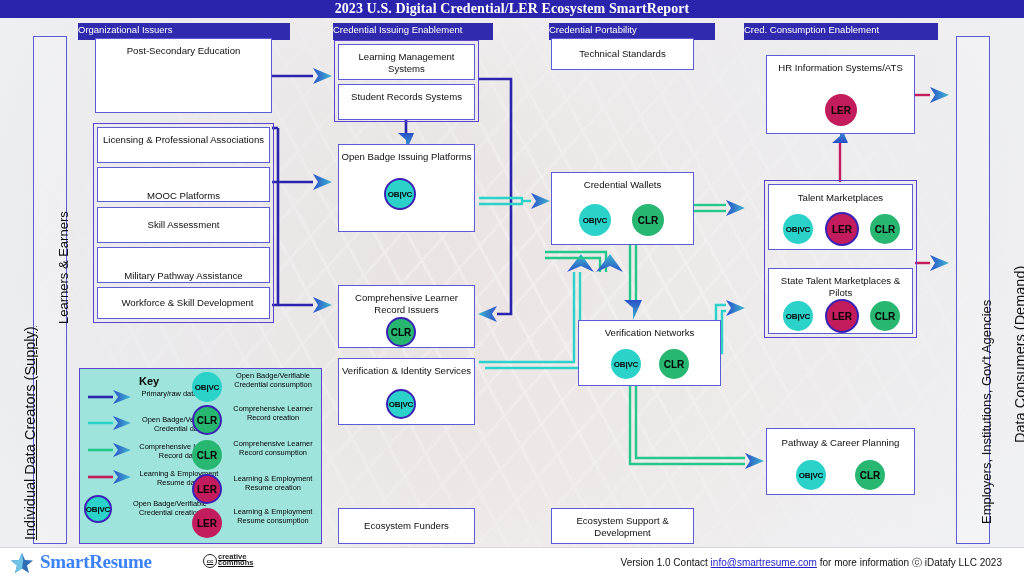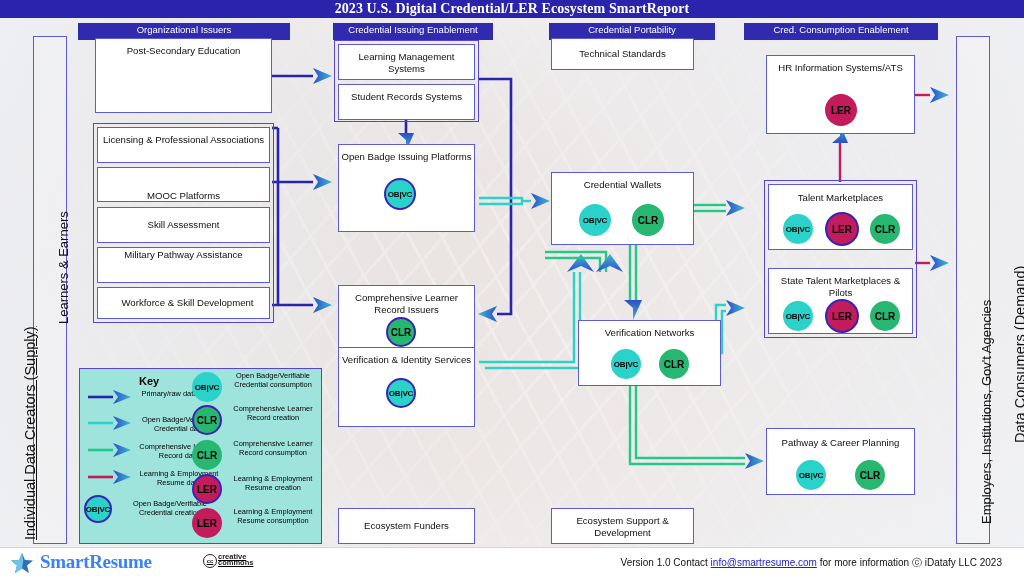--- a/index.html
+++ b/index.html
@@ -28,21 +28,21 @@
   }
   .bg-wash{position:absolute;inset:0;background:linear-gradient(90deg,rgba(240,242,246,.75),rgba(244,240,240,.55) 45%,rgba(242,243,246,.75));}
 
   
   .titlebar{position:absolute;left:0;top:0;width:1024px;height:18px;background:#2a24ad;}
   .titlebar .t{position:absolute;left:0;right:0;top:0;height:18px;line-height:18px;text-align:center;
     color:#fff;font-weight:bold;font-size:14px;letter-spacing:.1px;font-family:"Liberation Serif","DejaVu Serif",serif;}
 
   
   .colhead{position:absolute;height:17px;line-height:13px;background:#2f2aae;color:#fff;
-    font-size:9.5px;text-align:center;}
+    font-size:9.5px;text-align:left;}
 
   
   .box{position:absolute;background:#fff;border:1.3px solid #5b5bd6;box-sizing:border-box;}
   .box .lbl{display:block;text-align:center;font-size:9.6px;color:#101010;line-height:11.5px;padding-top:6px;}
   .group{position:absolute;border:1.4px solid #5b43cf;box-sizing:border-box;background:transparent;}
 
   
   .rail{position:absolute;background:rgba(255,255,255,.22);border:1.2px solid #5b5bd6;box-sizing:border-box;}
   .vtext{position:absolute;white-space:nowrap;font-size:13px;color:#111;
     transform-origin:0 0;}
@@ -212,21 +212,21 @@
   <div class="box" style="left:97px;top:127px;width:173px;height:36px;">
     <span class="lbl">Licensing &amp; Professional Associations</span>
   </div>
   <div class="box" style="left:97px;top:167px;width:173px;height:35px;">
     <span class="lbl" style="padding-top:22px;">MOOC Platforms</span>
   </div>
   <div class="box" style="left:97px;top:207px;width:173px;height:36px;">
     <span class="lbl" style="padding-top:11px;">Skill Assessment</span>
   </div>
   <div class="box" style="left:97px;top:247px;width:173px;height:36px;">
-    <span class="lbl" style="padding-top:1px;">Military Pathway Assistance</span>
+    <span class="lbl" style="padding-top:22px;">Military Pathway Assistance</span>
   </div>
   <div class="box" style="left:97px;top:287px;width:173px;height:32px;">
     <span class="lbl" style="padding-top:9px;padding-left:8px;">Workforce &amp; Skill Development</span>
   </div>
 
   <div class="group" style="left:334px;top:40px;width:145px;height:82px;"></div>
   <div class="box" style="left:338px;top:44px;width:137px;height:36px;">
     <span class="lbl">Learning Management Systems</span>
   </div>
   <div class="box" style="left:338px;top:84px;width:137px;height:36px;">
@@ -236,21 +236,21 @@
   <div class="box" style="left:338px;top:144px;width:137px;height:88px;">
     <span class="lbl">Open Badge Issuing Platforms</span>
     <div class="badge obvc cre" style="left:45px;top:33px;width:32px;height:32px;">OB|VC</div>
   </div>
 
   <div class="box" style="left:338px;top:285px;width:137px;height:63px;">
     <span class="lbl">Comprehensive Learner Record Issuers</span>
     <div class="badge clr cre" style="left:47px;top:31px;width:30px;height:30px;">CLR</div>
   </div>
 
-  <div class="box" style="left:338px;top:347px;width:137px;height:80px;">
+  <div class="box" style="left:338px;top:358px;width:137px;height:67px;">
     <span class="lbl">Verification &amp; Identity Services</span>
     <div class="badge obvc cre" style="left:47px;top:30px;width:30px;height:30px;">OB|VC</div>
   </div>
 
   <div class="box" style="left:338px;top:508px;width:137px;height:36px;">
     <span class="lbl" style="padding-top:11px;">Ecosystem Funders</span>
   </div>
 
   <div class="box" style="left:551px;top:38px;width:143px;height:32px;">
     <span class="lbl" style="padding-top:9px;">Technical Standards</span>

